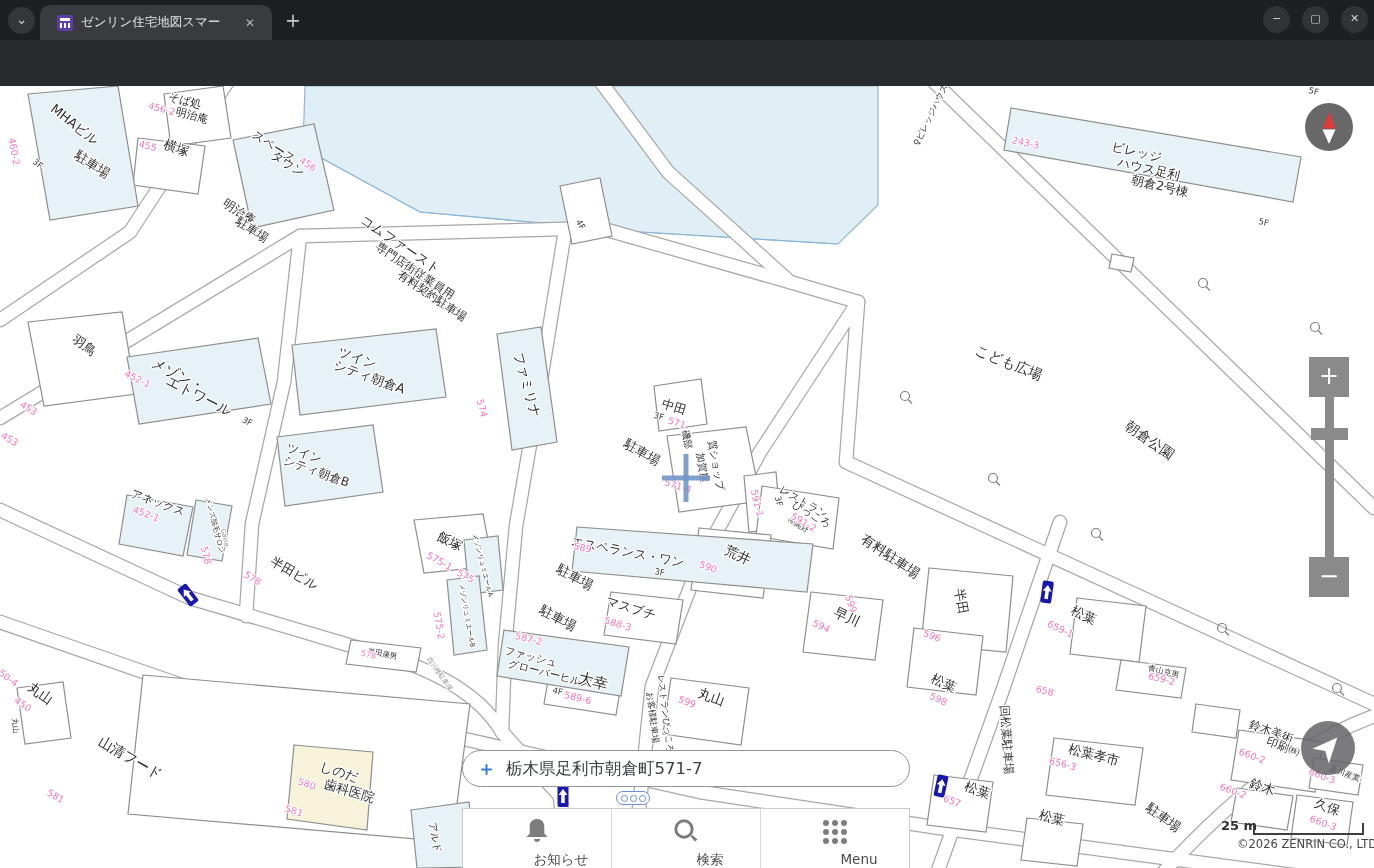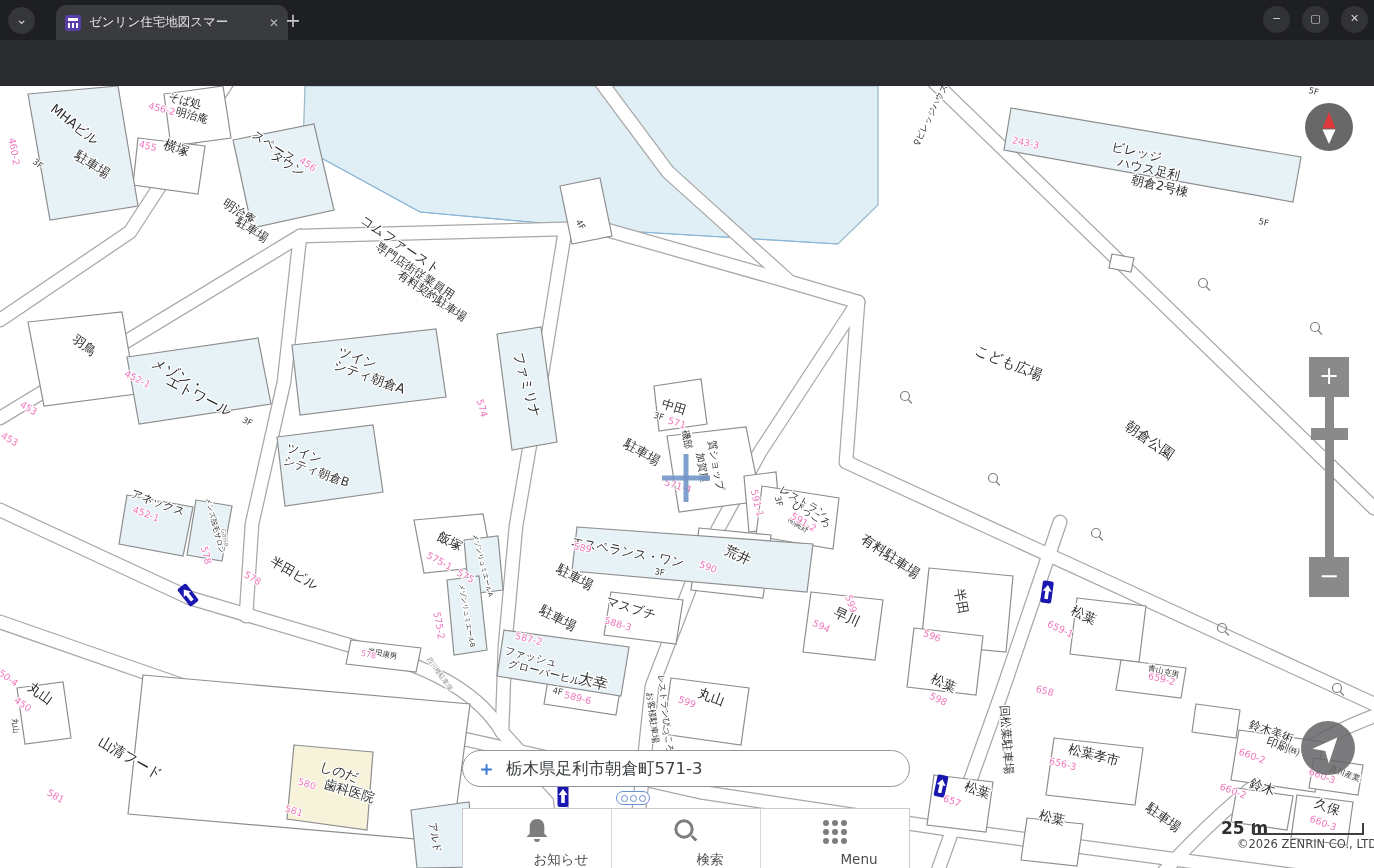--- a/index.html
+++ b/index.html
@@ -1,22 +1,22 @@
 <!DOCTYPE html>
 <html><head>
 <meta charset="utf-8">
 <style>
   html,body{margin:0;padding:0;width:1374px;height:868px;overflow:hidden;
     font-family:"DejaVu Sans","Liberation Sans",sans-serif;background:#fff;}
   
   .tabstrip{position:absolute;left:0;top:0;width:1374px;height:40px;background:#1e1f22;}
   .tabsearch{position:absolute;left:8px;top:7px;width:27px;height:27px;border-radius:50%;
     background:#35363a;color:#c8c9cc;text-align:center;line-height:24px;font-size:14px;}
-  .tab{position:absolute;left:56px;top:5px;width:232px;height:35px;background:#3a3b3f;
-    border-radius:10px 10px 0 0;display:flex;align-items:center;padding:0 9px;box-sizing:border-box;}
+  .tab{position:absolute;left:40px;top:5px;width:232px;height:35px;background:#3a3b3f;
+    border-radius:10px 10px 0 0;display:flex;align-items:center;padding:0 17px;box-sizing:border-box;}
   .favicon{width:16px;height:16px;border-radius:3px;background:#5b3fa8;position:relative;flex:0 0 16px;}
   .favicon:before{content:"";position:absolute;left:3px;top:3px;width:10px;height:3px;background:#fff;}
   .favicon:after{content:"";position:absolute;left:3px;top:8px;width:10px;height:5px;
     background:linear-gradient(90deg,#fff 0 2px,transparent 2px 4px,#fff 4px 6px,transparent 6px 8px,#fff 8px 10px);}
   .tabtitle{color:#e4e5e8;font-size:12.5px;margin-left:8px;white-space:nowrap;overflow:hidden;flex:1;}
   .tabclose{color:#b7b8bb;font-size:12px;margin-left:6px;}
   .newtab{position:absolute;left:282px;top:9px;color:#c8c9cc;font-size:19px;width:22px;text-align:center;}
   .winbtns{position:absolute;right:6px;top:6px;display:flex;gap:12px;}
   .winbtn{width:27px;height:27px;border-radius:50%;background:#323337;color:#d6d7d9;
     text-align:center;line-height:26px;font-size:11px;}
@@ -57,21 +57,21 @@
     background:#fff;border:1.5px solid #6b8fd4;box-sizing:border-box;display:flex;gap:2px;
     align-items:center;justify-content:center;}
   .handlepill i{width:7px;height:7px;border-radius:50%;border:1.5px solid #6b8fd4;box-sizing:border-box;}
   .btoolbar{position:absolute;left:462px;top:808px;width:448px;height:70px;background:#fff;
     border:1px solid #c9c9c9;border-bottom:none;display:flex;box-sizing:border-box;}
   .bcell{flex:1;border-right:1px solid #d9d9d9;display:flex;flex-direction:column;align-items:center;padding-top:7px;}
   .bcell:last-child{border-right:none;}
   .bcell .blabel{font-size:13.5px;color:#4a4a4a;margin-top:3px;margin-left:48px;}
   .locate{position:absolute;left:1301px;top:721px;width:54px;height:54px;border-radius:50%;
     background:rgba(100,100,102,.85);}
-  .scaletxt{position:absolute;left:1221px;top:818px;font-size:17px;font-weight:600;color:#2f2f2f;
+  .scaletxt{position:absolute;left:1221px;top:818px;font-size:13px;font-weight:600;color:#2f2f2f;
     text-shadow:0 0 2px #fff,0 0 2px #fff;}
   .scalebar{position:absolute;left:1253px;top:823px;width:107px;height:10px;
     border-left:2px solid #3f3f3f;border-right:2px solid #3f3f3f;border-bottom:2px solid #3f3f3f;}
   .copyright{position:absolute;left:1237px;top:837px;font-size:11.5px;color:#454545;
     text-shadow:0 0 2px #fff,0 0 2px #fff;white-space:nowrap;}
 </style>
 </head>
 <body>
 
 <div class="tabstrip">
@@ -376,21 +376,21 @@
     <polygon points="24,41 17.5,26.5 30.5,26.5" fill="#ffffff"></polygon>
   </svg>
 </div>
 <div class="zbtn" style="top:357px;">+</div>
 <div class="ztrack"></div>
 <div class="zhandle"></div>
 <div class="zbtn" style="top:557px;">−</div>
 
 <div class="searchpill">
   <span class="plusic">＋</span>
-  <span class="searchtxt">栃木県足利市朝倉町571-3</span>
+  <span class="searchtxt">栃木県足利市朝倉町571-7</span>
 </div>
 <div class="handlepill">
     <i></i>
     <i></i>
     <i></i>
   </div>
 
 <div class="btoolbar">
   <div class="bcell">
     <svg width="34" height="32" viewBox="0 0 34 32">

